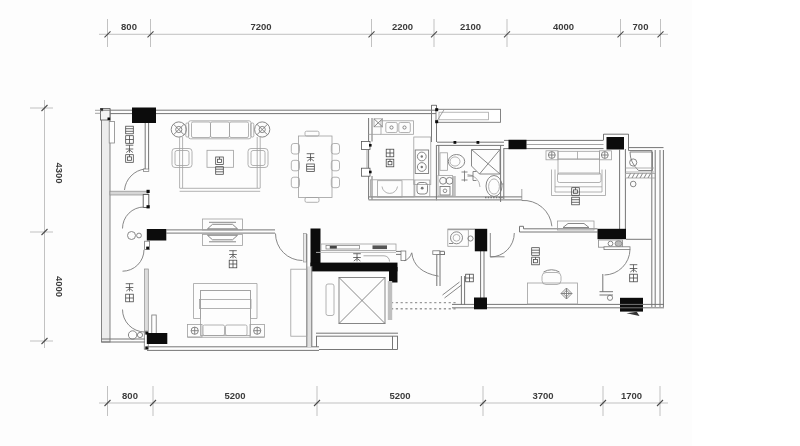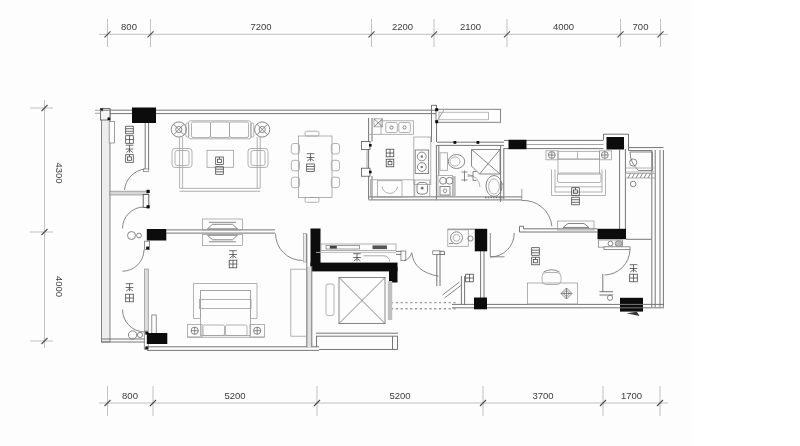--- a/index.html
+++ b/index.html
@@ -1,17 +1,17 @@
 <!DOCTYPE html>
 <html><head>
 <meta charset="utf-8">
 <style>
 html,body{margin:0;padding:0;background:#ffffff;}
 *{-webkit-font-smoothing:antialiased;}
-.wrap{width:692px;height:446px;background:#fdfdfd;position:relative;overflow:hidden;font-family:"Liberation Sans",sans-serif;}
+.wrap{width:692px;height:446px;background:#fdfdfd;position:relative;overflow:hidden;font-family:"Liberation Sans",sans-serif;font-weight:bold;}
 svg{display:block}
 .w{stroke:#767676;fill:none;stroke-width:1}
 .w2{stroke:#8d8d8d;fill:none;stroke-width:0.8}
 .f{stroke:#9f9f9f;fill:none;stroke-width:0.8}
 .fd{stroke:#7a7a7a;fill:none;stroke-width:0.9}
 .blk{fill:#0c0c0c;stroke:none}
 .gry{fill:#bfbfbf;stroke:none}
 .dim{stroke:#a8a8a8;stroke-width:0.7;fill:none}
 .tick{stroke:#4a4a4a;stroke-width:1.1;fill:none}
 .dt{font-family:"Liberation Sans",sans-serif;font-size:9.5px;fill:#3c3c3c}

